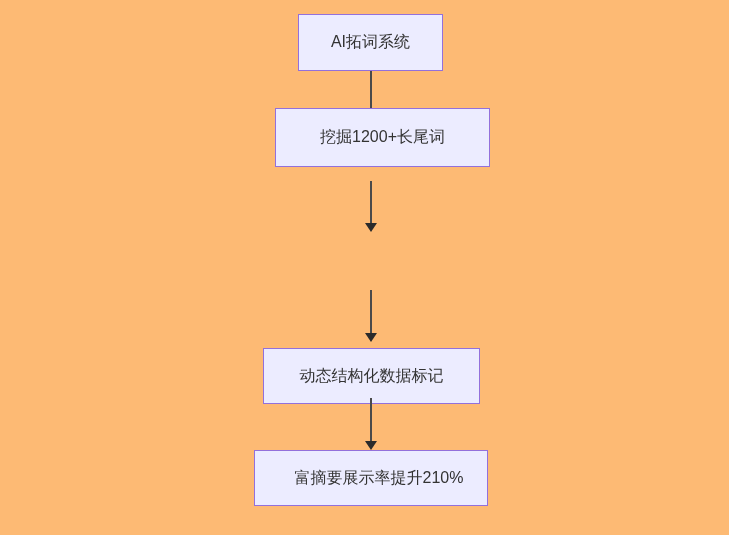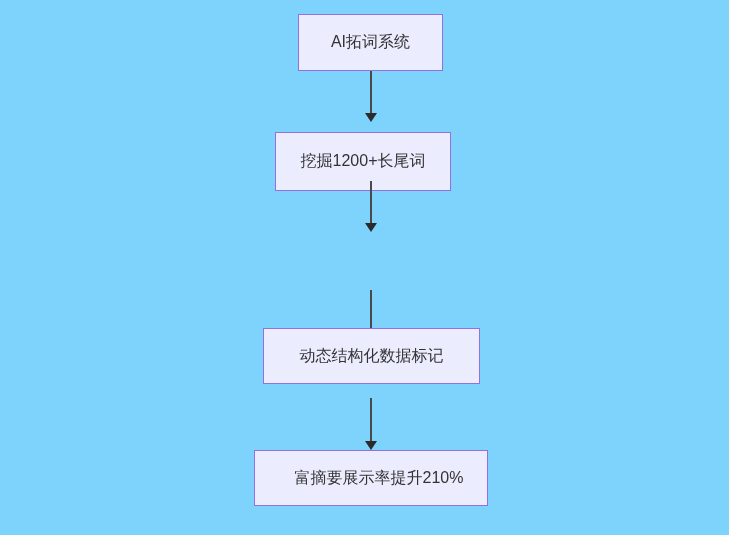--- a/index.html
+++ b/index.html
@@ -5,40 +5,40 @@
   html, body {
     margin: 0;
     padding: 0;
     background: #f9f9f9;
     font-family: "Liberation Sans", "DejaVu Sans", sans-serif;
   }
   .canvas {
     position: relative;
     width: 729px;
     height: 535px;
-    background: #7dd3fc;
+    background: #fdba74;
     overflow: hidden;
   }
   .node {
     position: absolute;
     background: #ECECFF;
     border: 1px solid #9370DB;
     box-sizing: border-box;
     display: flex;
     align-items: center;
     justify-content: center;
     font-size: 16px;
     color: #333333;
     text-align: center;
     white-space: nowrap;
   }
   .n1 { left: 298px; top: 14px;  width: 145px; height: 57px; }
-  .n2 { left: 275px; top: 132px; width: 176px; height: 59px; }
+  .n2 { left: 275px; top: 108px; width: 215px; height: 59px; }
   .n3 { left: 261px; top: 232px; width: 224px; height: 58px; }
-  .n4 { left: 263px; top: 328px; width: 217px; height: 56px; }
+  .n4 { left: 263px; top: 348px; width: 217px; height: 56px; }
   .n5 { left: 254px; top: 450px; width: 234px; height: 56px; padding-left: 16px; }
 
   .edge {
     position: absolute;
     left: 365px;
     width: 12px;
     display: flex;
     flex-direction: column;
     align-items: center;
   }

